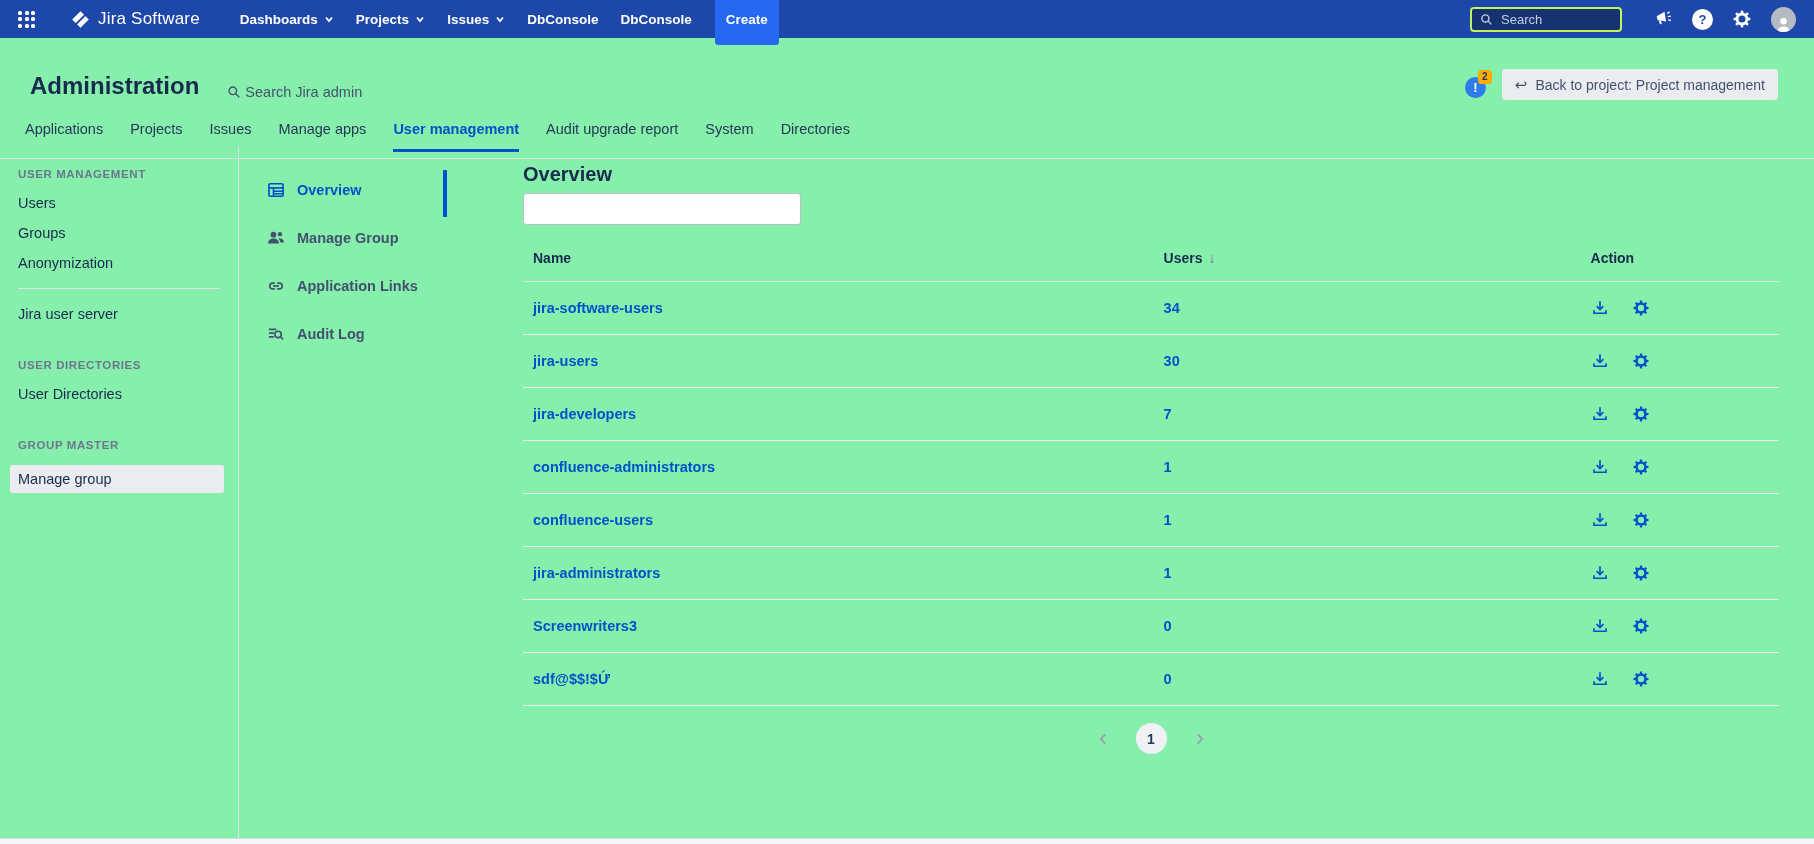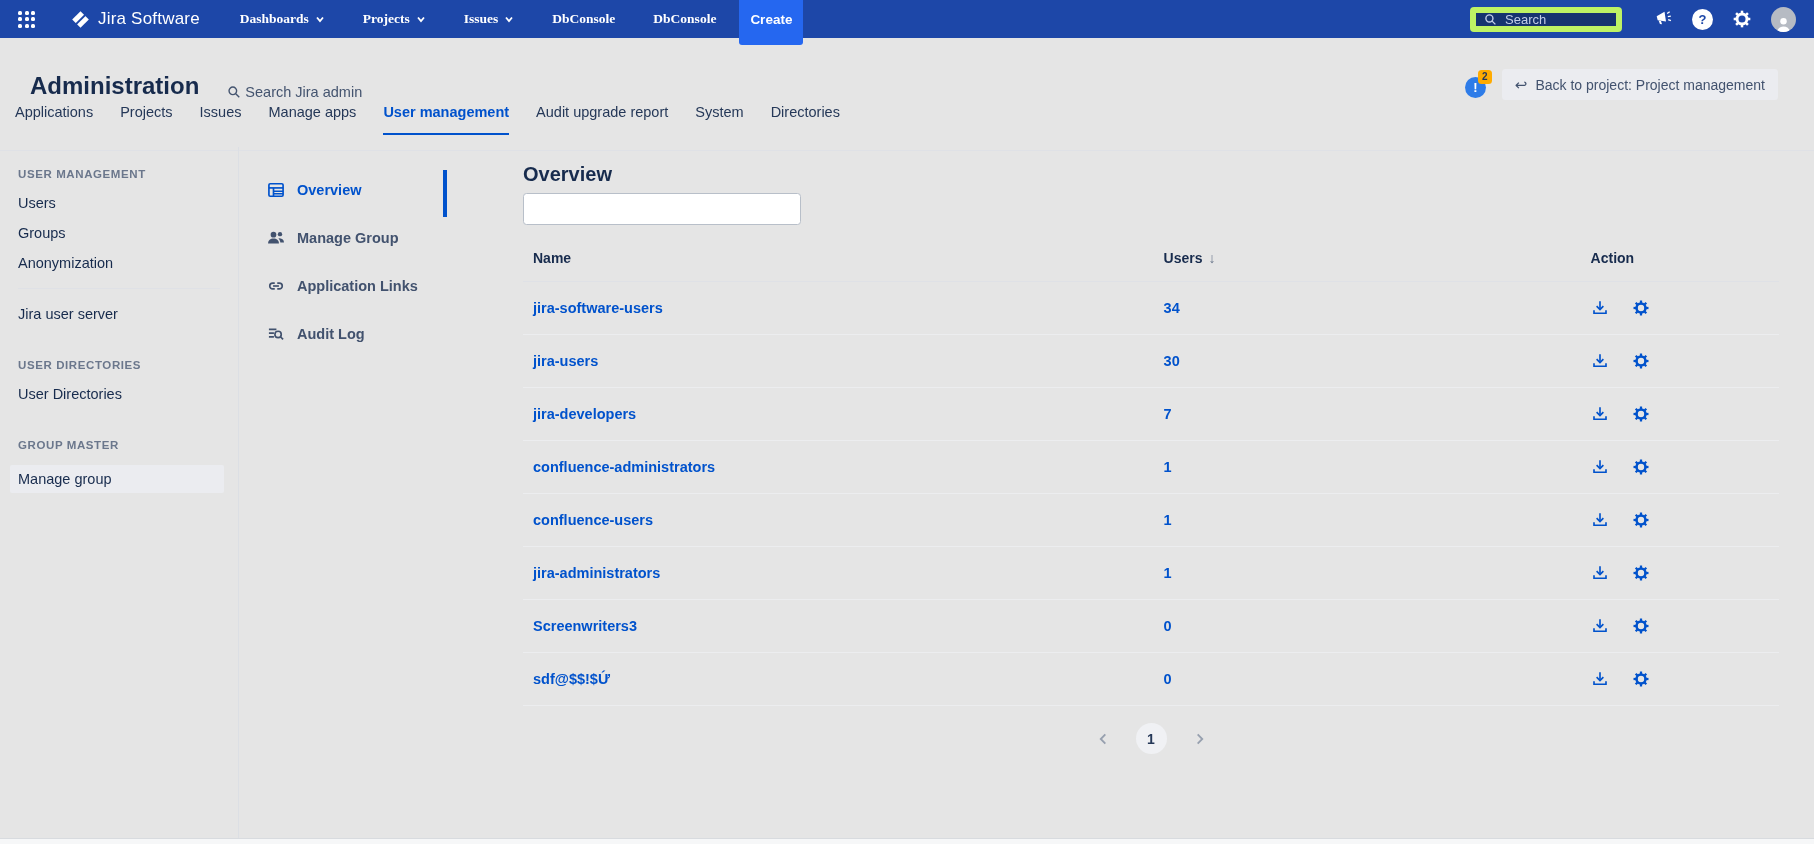--- a/index.html
+++ b/index.html
@@ -1,32 +1,32 @@
 <!DOCTYPE html>
 <html><head>
 <meta charset="utf-8">
 <style>
   * { margin:0; padding:0; box-sizing:border-box; }
   html,body { background:#fff; }
   body { font-family:"Liberation Sans","DejaVu Sans",sans-serif; color:#172B4D; }
-  .canvas { position:relative; width:1814px; height:844px; background:#e5e5e5; overflow:hidden; }
+  .canvas { position:relative; width:1814px; height:844px; background:#86efac; overflow:hidden; }
 
   
   .topbar { position:absolute; top:0; left:0; width:100%; height:38px; background:#1D47A8;
             display:flex; align-items:center; padding:0 18px; }
   .appswitcher { width:17px; height:17px; display:grid; grid-template-columns:repeat(3,1fr); gap:2.5px; cursor:pointer; margin-right:36px; flex:none; }
   .appswitcher i { background:#fff; border-radius:1.5px; }
   .logo { display:flex; align-items:center; gap:8px; margin-right:40px; cursor:pointer; }
   .logo-text { color:#fff; font-size:17px; font-weight:400; letter-spacing:.2px; }
-  .topnav { display:flex; align-items:center; gap:38px;font-family:Liberation Serif, serif; }
+  .topnav { display:flex; align-items:center; gap:22px; }
   .topnav-item { display:flex; align-items:center; gap:6px; color:#fff; font-size:13.5px; font-weight:600; cursor:pointer; }
   .create-btn { margin-left:23px; background:#2567F0; color:#fff; border:none; border-radius:3px;
                 font-size:13.5px; font-weight:700; padding:18px 11px; cursor:pointer; font-family:inherit; }
   .topbar-right { margin-left:auto; display:flex; align-items:center; gap:19px; }
-  .nav-search { display:flex; align-items:center; gap:8px; background:#16336F; border:6px solid #bef264;
+  .nav-search { display:flex; align-items:center; gap:8px; background:#16336F; border:2px solid #bef264;
                 border-radius:4px; width:152px; height:25px; padding:0 8px; margin-right:12px; }
   .nav-search input { background:transparent; border:none; outline:none; color:#CFD9F3; font-size:13px; width:100%; font-family:inherit; }
   .nav-search input::placeholder { color:#C3CDE8; }
   .icon-btn { display:flex; align-items:center; justify-content:center; cursor:pointer; color:#fff; }
   .help-circle { width:21px; height:21px; background:#fff; color:#1D47A8; border-radius:50%;
                  font-size:13px; font-weight:700; display:flex; align-items:center; justify-content:center; }
   .avatar { width:25px; height:25px; border-radius:50%; background:#B6BBC3; display:flex; align-items:flex-end; justify-content:center; overflow:hidden; }
 
   
   .admin-header { position:absolute; top:38px; left:0; width:100%; height:62px; display:flex; align-items:flex-end; }
@@ -36,22 +36,22 @@
   .info-wrap { position:relative; width:24px; height:24px; cursor:pointer; }
   .info-circle { width:21px; height:21px; margin-top:4px; background:#2E7CE8; color:#fff; border-radius:50%;
                  font-size:13px; font-weight:700; display:flex; align-items:center; justify-content:center; }
   .notif-badge { position:absolute; top:-3px; right:-3px; min-width:14px; height:14px; background:#FFAB00; color:#253858;
                  border-radius:3.5px; font-size:10px; font-weight:700; display:flex; align-items:center; justify-content:center; padding:0 2px; }
   .back-btn { display:flex; align-items:center; gap:8px; background:#EBECF0; border:none; border-radius:3.5px;
               height:31px; padding:0 13px; font-size:14px; color:#42526E; cursor:pointer; font-family:inherit; }
   .back-arrow { font-size:15px; line-height:1; color:#42526E; }
 
   
-  .tabbar { position:absolute; top:104px; left:0; width:100%; height:47px; border-bottom:1.5px solid #DFE1E6;
-            display:flex; align-items:flex-start; padding-left:15px; gap:27px; }
+  .tabbar { position:absolute; top:112px; left:0; width:100%; height:47px; border-bottom:1.5px solid #DFE1E6;
+            display:flex; align-items:center; padding-left:25px; gap:27px; }
   .tab { position:relative; padding-bottom:13px; font-size:14.5px; color:#253858; cursor:pointer; white-space:nowrap; }
   .tab.active { color:#0052CC; font-weight:600; }
   .tab.active::after { content:""; position:absolute; left:0; right:0; bottom:-2px; height:2.5px; background:#0052CC; }
 
   
   .body { position:absolute; top:147px; left:0; width:100%; height:691px; display:flex; }
 
   .sidebar { width:239px; flex:none; border-right:1.5px solid #DCDFE4; padding:21px 0 0 18px; }
   .side-heading { font-size:11.5px; font-weight:700; color:#6B778C; letter-spacing:.6px; margin-bottom:14px; }
   .side-item { font-size:14.5px; color:#172B4D; line-height:18px; margin-bottom:12px; cursor:pointer; }

